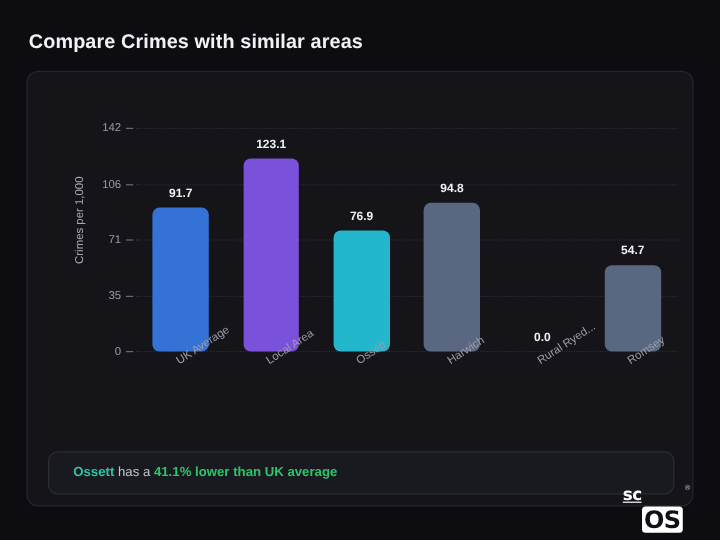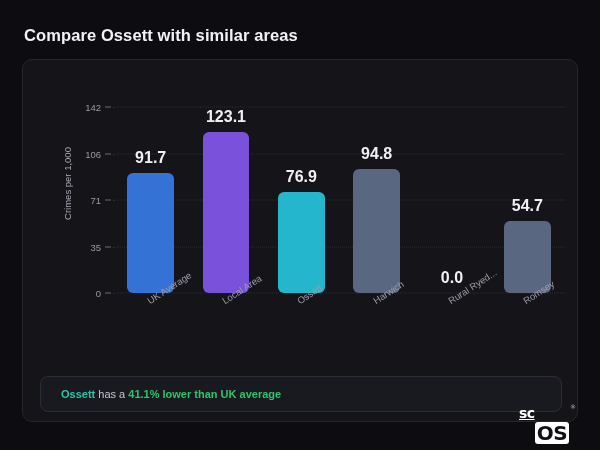--- a/index.html
+++ b/index.html
@@ -106,21 +106,21 @@
     position: absolute;
     bottom: 0;
     left: 0;
     right: 0;
     border-radius: 6px;
   }
   .bar-value {
     position: absolute;
     left: 50%;
     transform: translateX(-50%);
-    font-size: 16px;
+    font-size: 10px;
     font-weight: bold;
     color: #f0f0f4;
     white-space: nowrap;
   }
   .bar-cat {
     position: absolute;
     left: 50%;
     top: 100%;
     margin-top: 4px;
     font-size: 9.5px;
@@ -184,21 +184,21 @@
   #logo-reg {
     font-size: 6px;
     color: #b8b8c0;
     margin-left: 1px;
     margin-top: 1px;
   }
 </style>
 </head>
 <body>
 
-<div id="page-title">Compare Ossett with similar areas</div>
+<div id="page-title">Compare Crimes with similar areas</div>
 
 <div id="chart-card">
 
   <div id="plot-area">
     <div id="y-axis-title">Crimes per 1,000</div>
     <div id="ticks-layer">
         <div class="gridline" style="top: 233px;"></div>
         <div class="y-dash" style="top: 233px;"></div>
         <div class="y-tick" style="top: 233px;">0</div>
         <div class="gridline" style="top: 187.155px;"></div>

